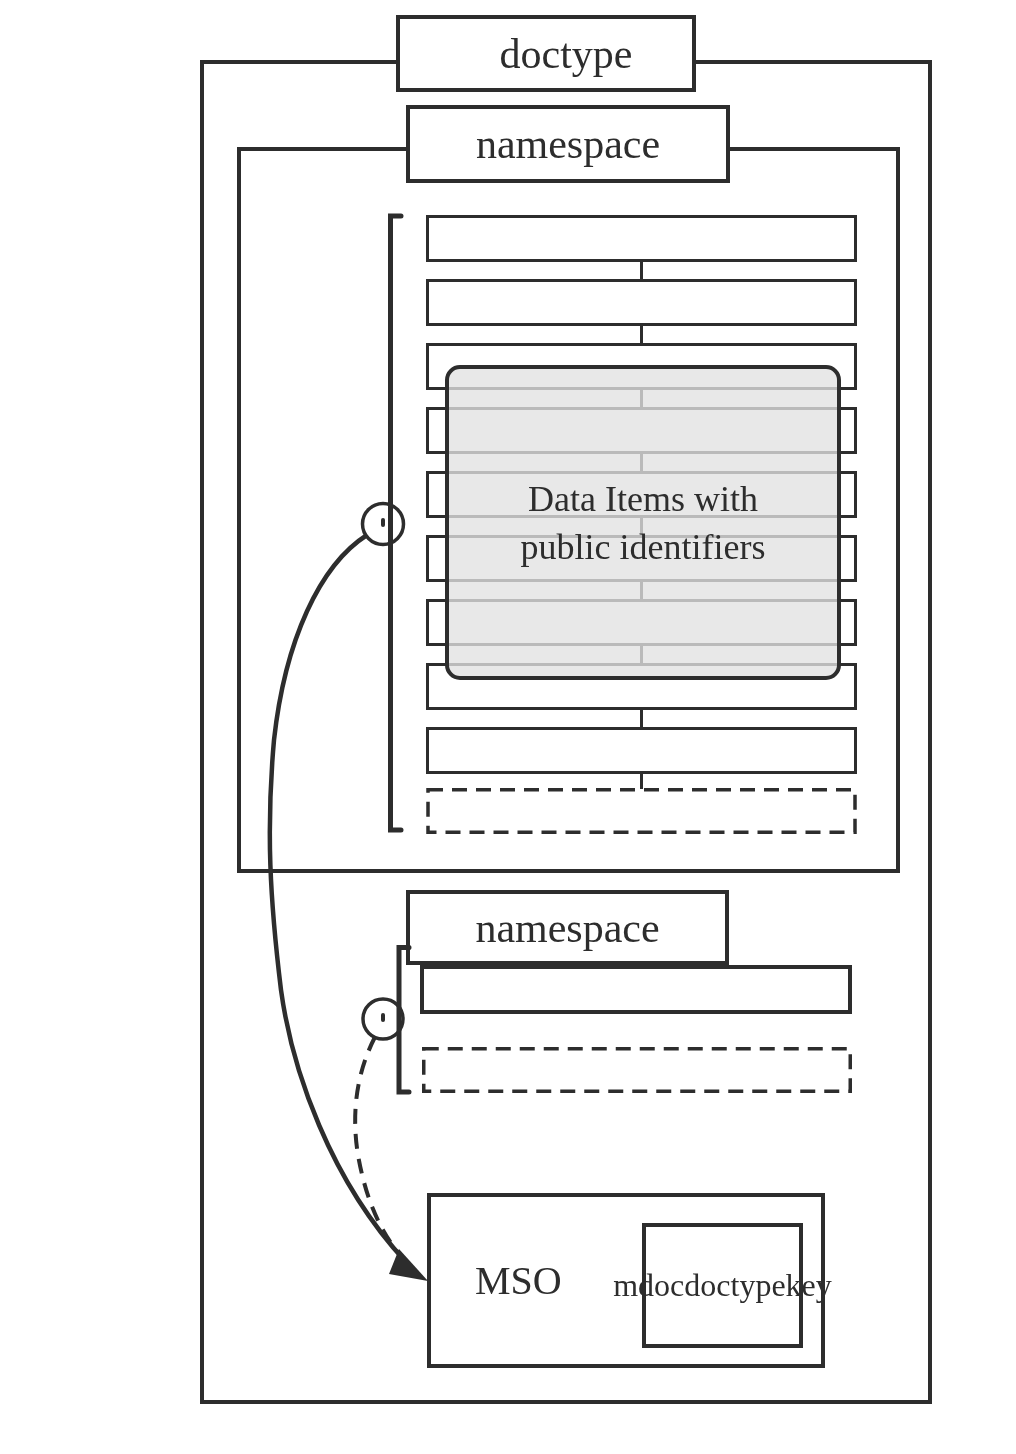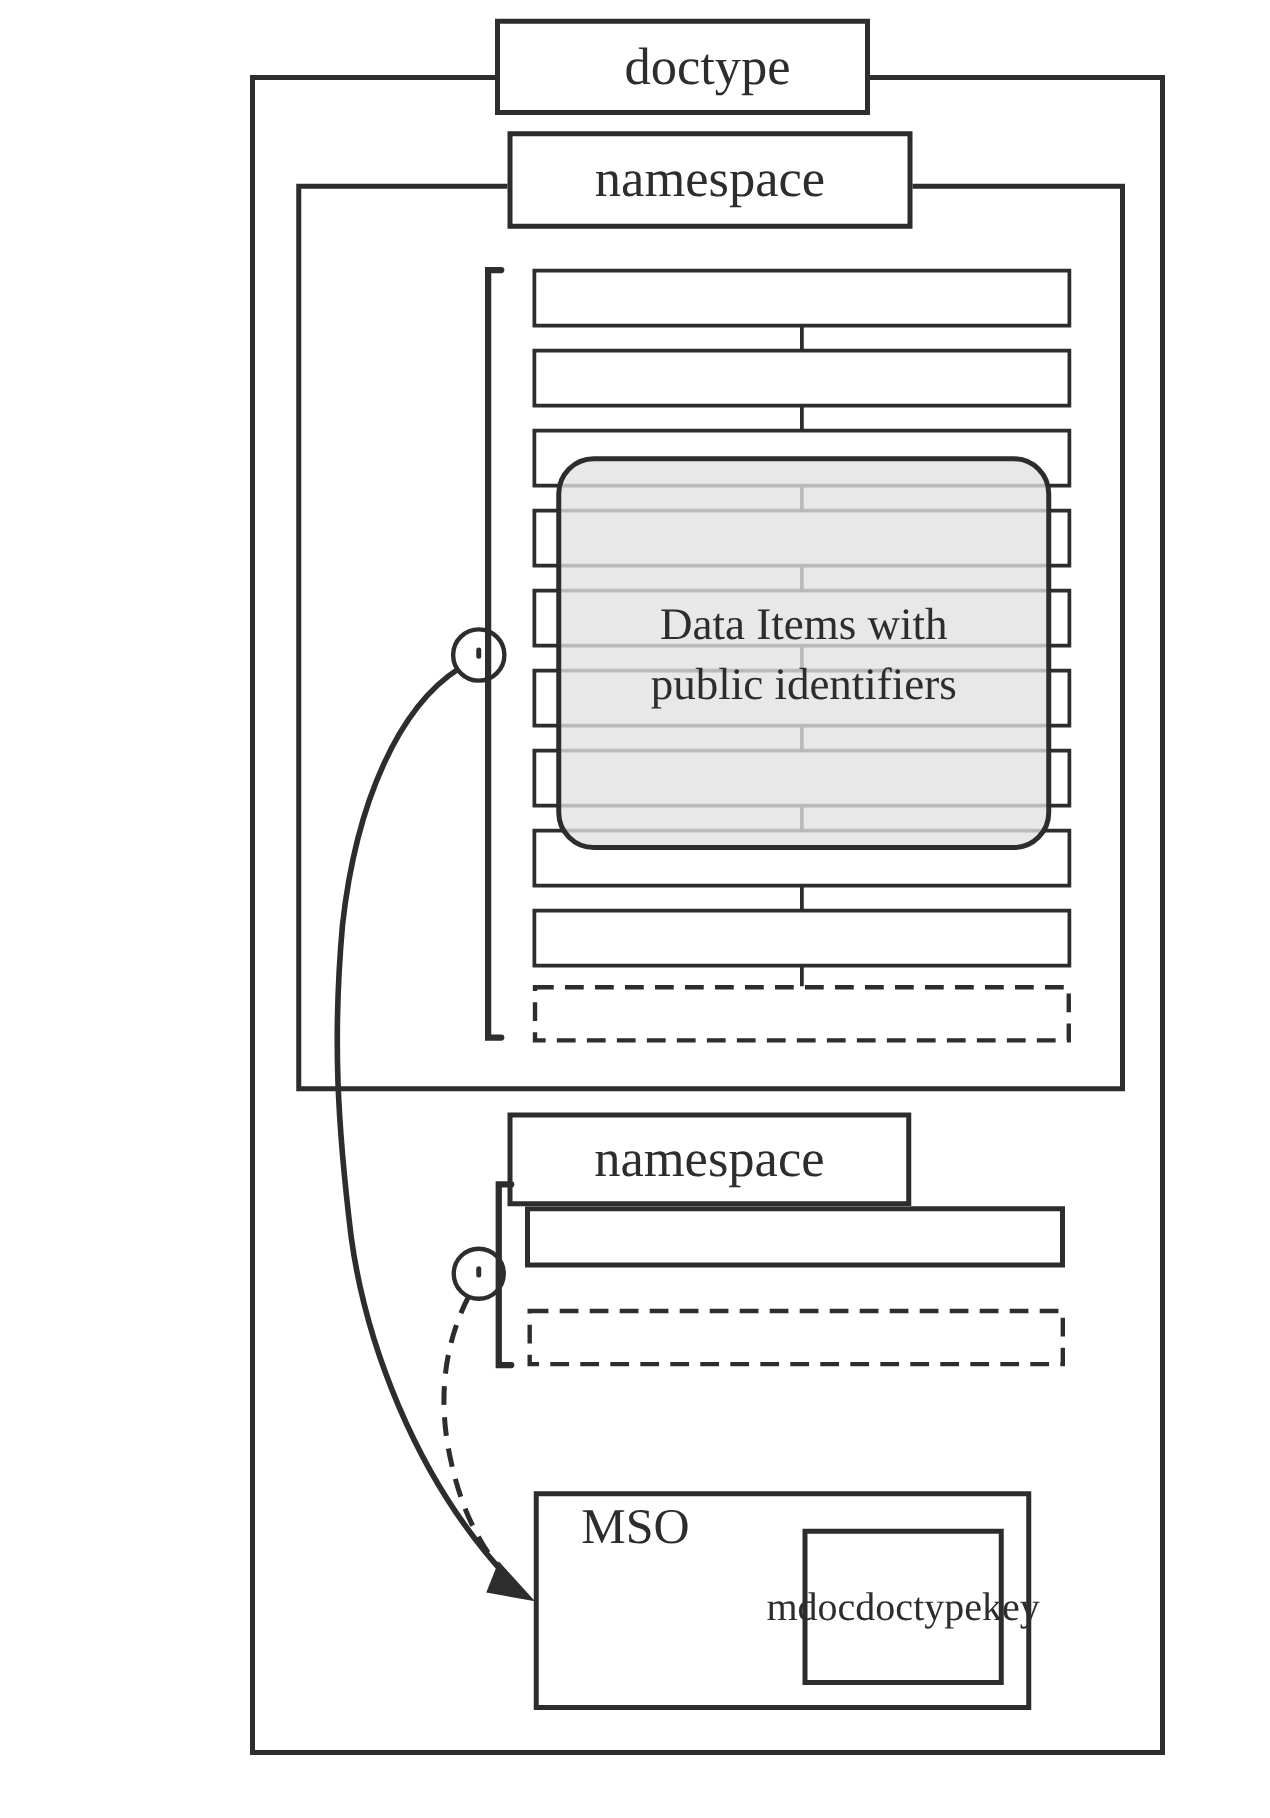--- a/index.html
+++ b/index.html
@@ -11,27 +11,27 @@
   .solidbox{border:4px solid #2d2d2d;background:#ffffff;}
   .label-box{display:flex;align-items:center;justify-content:center;
     font-size:42px;line-height:1;background:#ffffff;border:4px solid #2d2d2d;}
   .row{border:3px solid #2d2d2d;background:#ffffff;}
   .connector{background:#2d2d2d;width:3px;}
   svg{position:absolute;left:0;top:0;pointer-events:none;}
   #svg-under{z-index:1;}
   .z2{z-index:2;}
   .z5{z-index:5;}
   #overlay{
-    z-index:10;border:4px solid #2d2d2d;border-radius:30px;
+    z-index:10;border:4px solid #2d2d2d;border-radius:15px;
     background:rgba(226,226,226,0.78);
     display:flex;flex-direction:column;align-items:center;justify-content:center;
     font-size:36px;line-height:48px;text-align:center;
   }
   #svg-top{z-index:20;}
-  #mso-box{z-index:6;display:flex;}
+  #mso-box{z-index:6;display:flex;align-items:center;padding-left:10px;}
   #mso-label{font-size:40px;margin-left:34px;}
   #mdoc-box{
     z-index:7;border:4px solid #2d2d2d;background:#ffffff;
     display:flex;align-items:center;justify-content:center;
     font-size:32px;line-height:37px;text-align:center;
   }
 </style>
 </head>
 <body>
 

